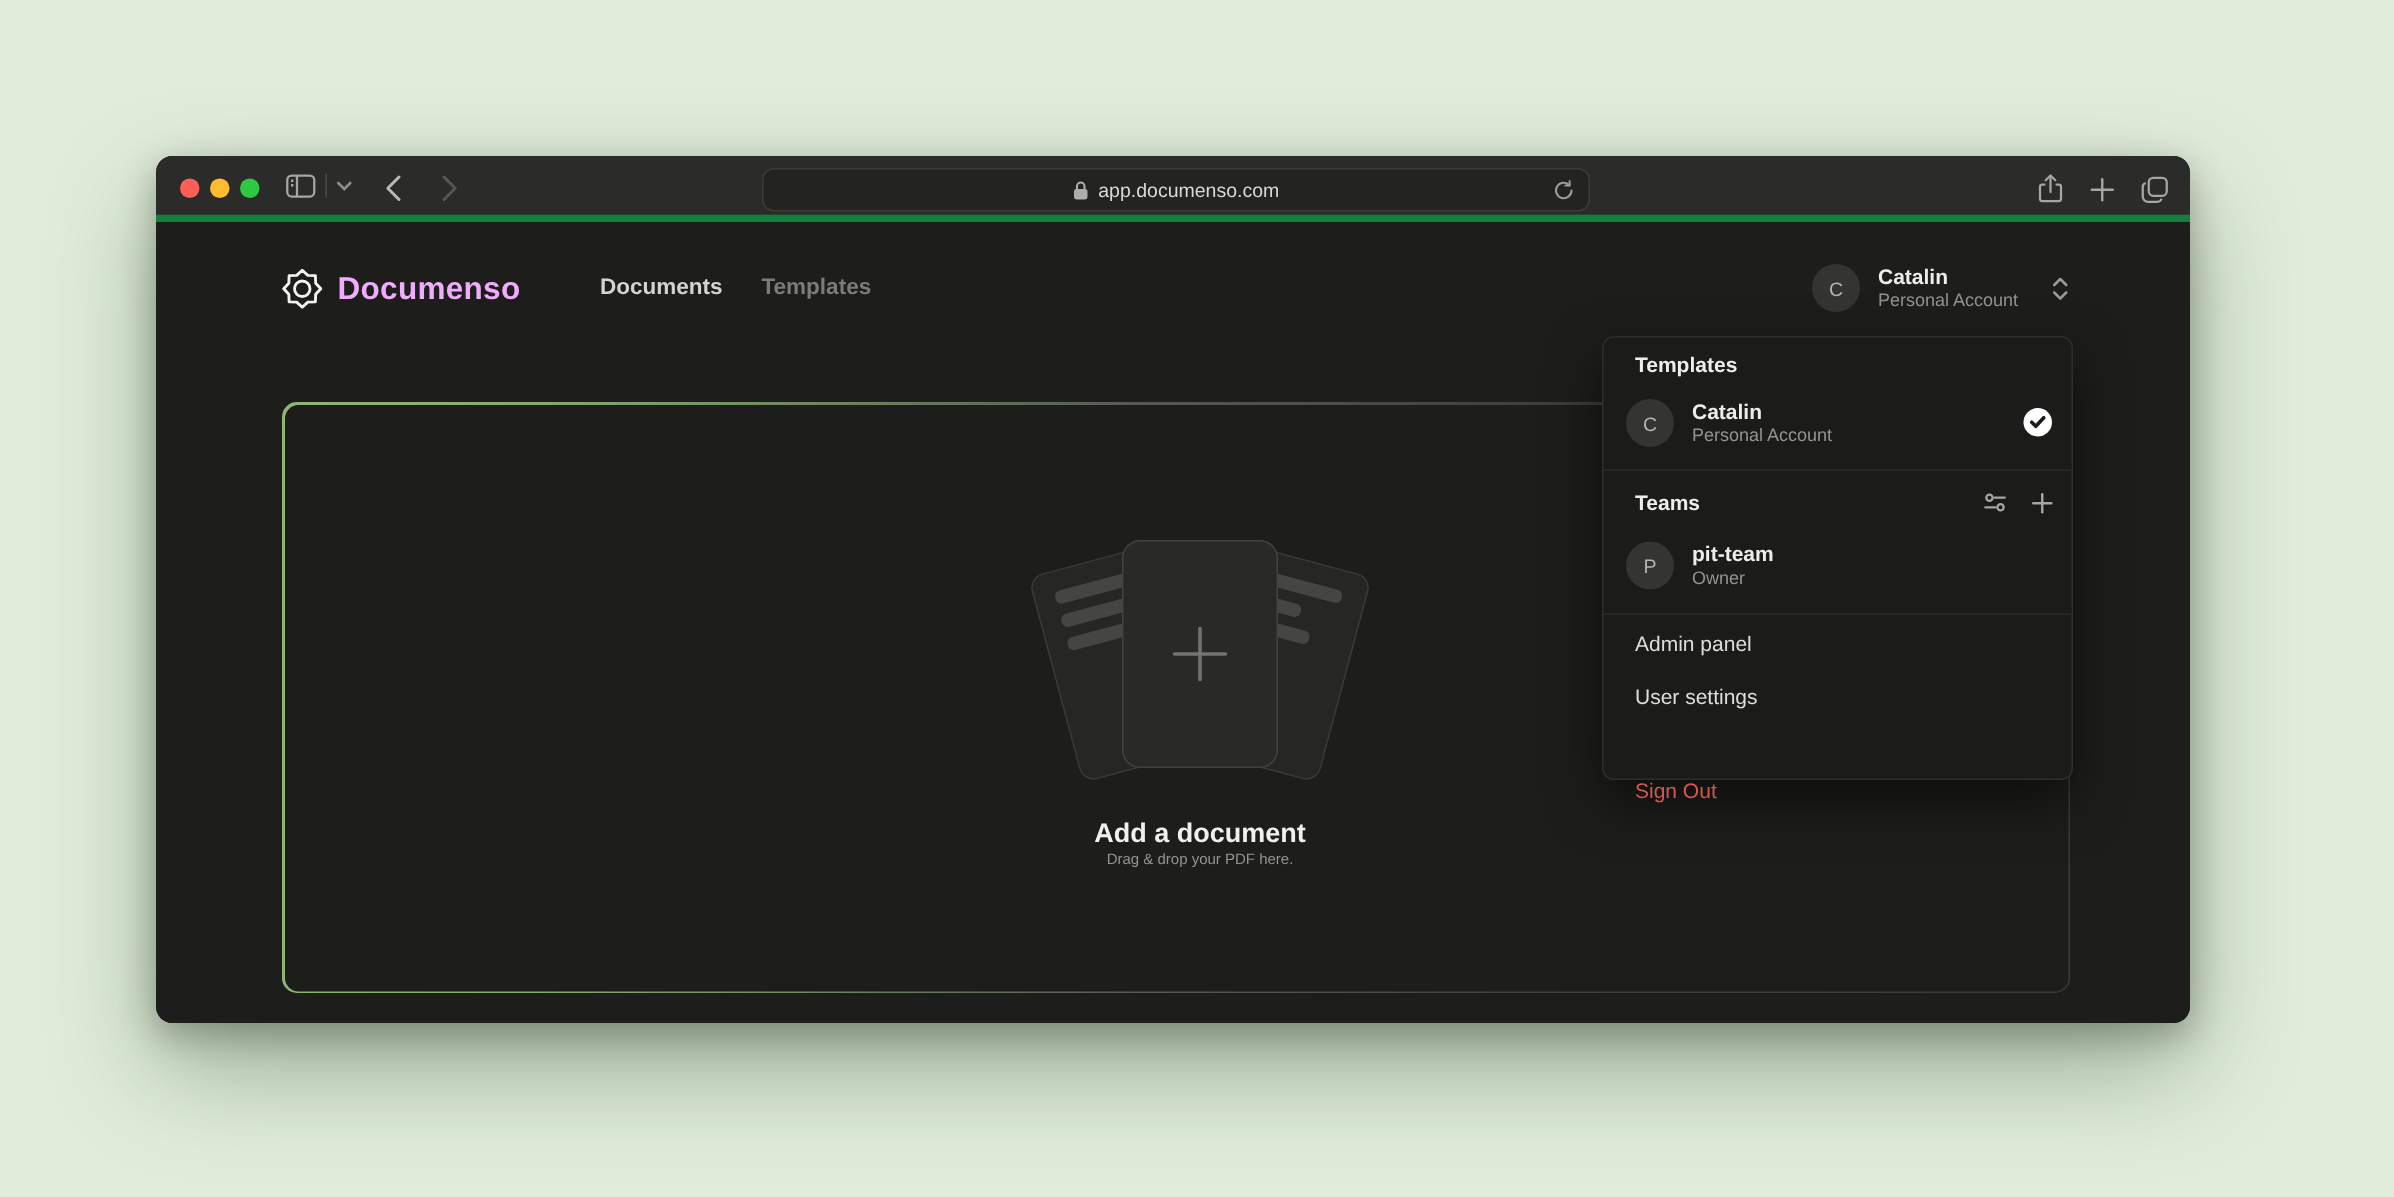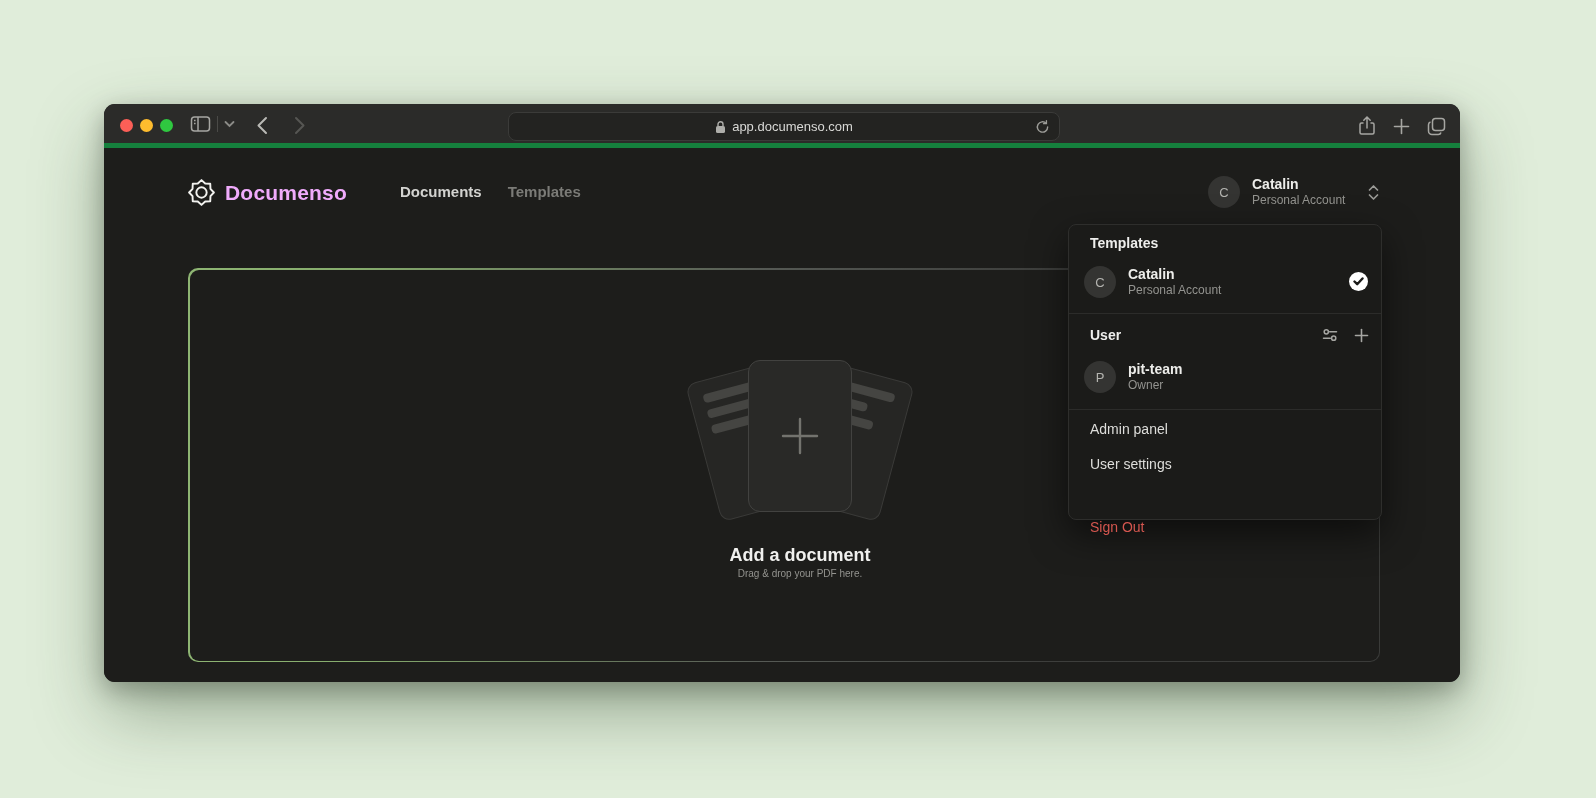--- a/index.html
+++ b/index.html
@@ -261,21 +261,21 @@
         </span>
       </div>
       <span class="check-badge">
         <svg width="11" height="9" viewBox="0 0 11 9" fill="none" stroke="#1b1b19" stroke-width="2.4" stroke-linecap="round" stroke-linejoin="round">
           <polyline points="1.5,4.5 4.2,7.2 9.5,1.5"></polyline>
         </svg>
       </span>
 
       <div class="menu-sep" style="top:88px;"></div>
 
-      <div class="menu-label" style="top:102px;">User</div>
+      <div class="menu-label" style="top:102px;">Teams</div>
       <div class="teams-icons" style="left:253px;">
         <span class="chrome-icon">
           <svg width="16" height="16" viewBox="0 0 16 16" fill="none" stroke="currentColor" stroke-width="1.5" stroke-linecap="round">
             <circle cx="4.3" cy="4.8" r="2.1"></circle>
               <line x1="7.6" y1="4.8" x2="14.5" y2="4.8"></line>
             <line x1="1.5" y1="11.2" x2="8.4" y2="11.2"></line>
               <circle cx="11.7" cy="11.2" r="2.1"></circle>
           </svg>
         </span>
         <span class="chrome-icon">

